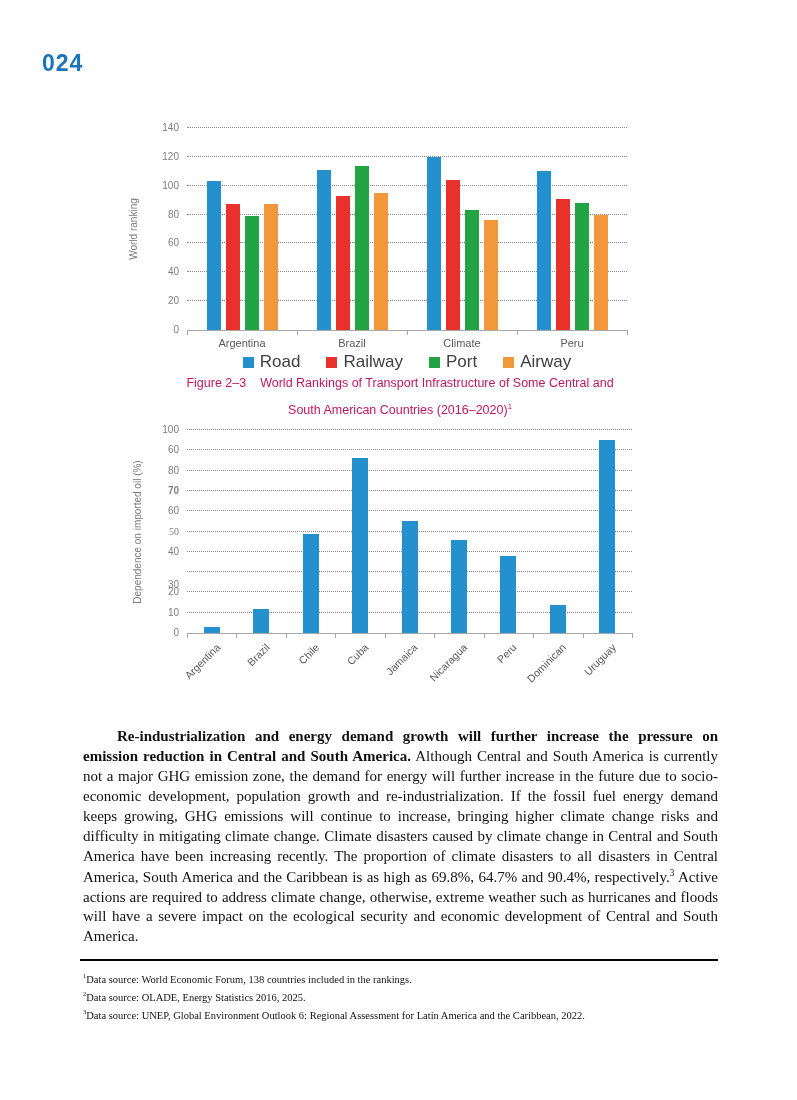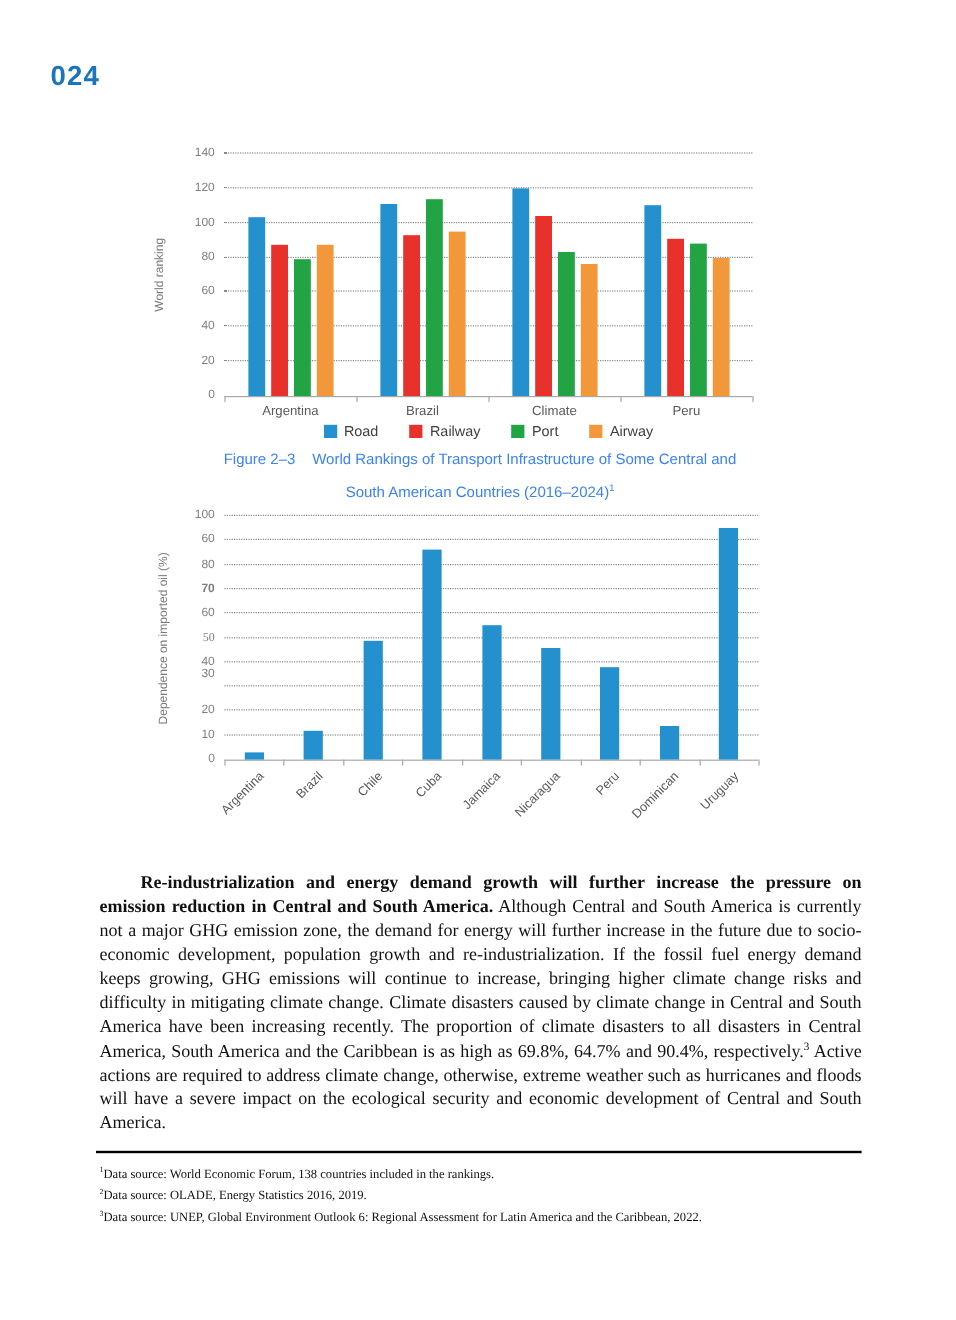--- a/index.html
+++ b/index.html
@@ -16,25 +16,25 @@
          font-size:10px;color:#7f7f7f;line-height:12px;}
   .xtickmark{position:absolute;bottom:-5px;width:1px;height:5px;background:#a8a8a8;}
   .bar{position:absolute;bottom:0;}
   .xlabel1{position:absolute;margin-top:7px;text-align:center;font-size:11px;color:#595959;}
   .xlabel2-anchor{position:absolute;width:0;height:0;}
   .xlabel2{position:absolute;right:0;top:0;white-space:nowrap;font-size:10.5px;color:#595959;
            transform:rotate(-45deg);transform-origin:100% 0;}
   .ylab{position:absolute;top:50%;white-space:nowrap;font-size:10px;color:#7a7a7a;
         transform:translate(-50%,-50%) rotate(-90deg);}
   .legend{position:absolute;left:-40px;right:-40px;display:flex;justify-content:center;gap:26px;}
-  .legend-item{display:flex;align-items:center;gap:6px;font-size:12px;color:#404040;}
+  .legend-item{display:flex;align-items:center;gap:6px;font-size:17px;color:#404040;}
   .legend-chip{width:11px;height:11px;display:inline-block;}
 
   
-  .caption{position:absolute;left:85px;width:630px;text-align:center;font-size:12.5px;color:#3b82f6;line-height:24px;}
+  .caption{position:absolute;left:85px;width:630px;text-align:center;font-size:12.5px;color:#be185d;line-height:24px;}
   .caption3{top:371px;}
   .caption4{top:675px;}
   .caption .prefix{margin-right:14px;}
   sup{font-size:0.62em;}
 
   
   .body-text{position:absolute;left:83px;top:712px;width:635px;
              font-family:Liberation Serif, serif;font-size:15px;line-height:1.33;color:#111;
              text-align:justify;text-indent:34px;}
   .body-text b{font-weight:bold;}
@@ -109,39 +109,39 @@
       <div class="xlabel1" style="left: 220px; top: 100%; width: 110px;">Climate</div>
       <div class="bar" style="left: 349.5px; width: 14px; height: 158.714px; background: rgb(36, 145, 206);"></div>
       <div class="bar" style="left: 368.5px; width: 14px; height: 131.3px; background: rgb(232, 49, 42);"></div>
       <div class="bar" style="left: 387.5px; width: 14px; height: 126.971px; background: rgb(34, 164, 68);"></div>
       <div class="bar" style="left: 406.5px; width: 14px; height: 115.429px; background: rgb(242, 152, 58);"></div>
       <div class="xlabel1" style="left: 330px; top: 100%; width: 110px;">Peru</div>
     </div>
 
   <div class="caption caption3">
     <span class="prefix">Figure 2–3</span><span>World Rankings of Transport Infrastructure of Some Central and</span><br>
-    <span>South American Countries (2016–2024)</span><sup>1</sup>
+    <span>South American Countries (2016–2020)</span><sup>1</sup>
   </div>
 
   <div class="plot plot2" id="plot2">
     <div class="ylab" style="left:-50px;">Dependence on imported oil (%)</div>
   <div class="gridline" style="bottom: 20.3px;"></div>
       <div class="gridline" style="bottom: 40.6px;"></div>
       <div class="gridline" style="bottom: 60.9px;"></div>
       <div class="gridline" style="bottom: 81.2px;"></div>
       <div class="gridline" style="bottom: 101.5px;"></div>
       <div class="gridline" style="bottom: 121.8px;"></div>
       <div class="gridline" style="bottom: 142.1px;"></div>
       <div class="gridline" style="bottom: 162.4px;"></div>
       <div class="gridline" style="bottom: 182.7px;"></div>
       <div class="gridline" style="bottom: 203px;"></div>
       <div class="ytick" style="bottom: -6px;">0</div>
       <div class="ytick" style="bottom: 14.3px;">10</div>
       <div class="ytick" style="bottom: 34.6px;">20</div>
-      <div class="ytick" style="bottom: 65px;">30</div>
+      <div class="ytick" style="bottom: 42px;">30</div>
       <div class="ytick" style="bottom: 75.2px;">40</div>
       <div class="ytick" style="bottom: 95.5px; font-family: Liberation Serif, serif;">50</div>
       <div class="ytick" style="bottom: 115.8px;">60</div>
       <div class="ytick" style="bottom: 136.1px; font-weight: bold;">70</div>
       <div class="ytick" style="bottom: 156.4px;">80</div>
       <div class="ytick" style="bottom: 176.7px;">60</div>
       <div class="ytick" style="bottom: 197px;">100</div>
       <div class="xtickmark" style="left: 0px;"></div>
       <div class="xtickmark" style="left: 49.4444px;"></div>
       <div class="xtickmark" style="left: 98.8889px;"></div>
@@ -189,17 +189,17 @@
         <span class="xlabel2">Uruguay</span>
       </div>
     </div>
 
 
   <p class="body-text"><b>Re-industrialization and energy demand growth will further increase the pressure on emission reduction in Central and South America.</b><span> Although Central and South America is currently not a major GHG emission zone, the demand for energy will further increase in the future due to socio-economic development, population growth and re-industrialization. If the fossil fuel energy demand keeps growing, GHG emissions will continue to increase, bringing higher climate change risks and difficulty in mitigating climate change. Climate disasters caused by climate change in Central and South America have been increasing recently. The proportion of climate disasters to all disasters in Central America, South America and the Caribbean is as high as 69.8%, 64.7% and 90.4%, respectively.</span><sup>3</sup><span> Active actions are required to address climate change, otherwise, extreme weather such as hurricanes and floods will have a severe impact on the ecological security and economic development of Central and South America.</span></p>
 
   <div class="footnote-rule"></div>
   <div class="footnotes">
     <p class="footnote"><sup>1</sup><span>Data source: World Economic Forum, 138 countries included in the rankings.</span></p>
-    <p class="footnote"><sup>2</sup><span>Data source: OLADE, Energy Statistics 2016, 2019.</span></p>
+    <p class="footnote"><sup>2</sup><span>Data source: OLADE, Energy Statistics 2016, 2025.</span></p>
     <p class="footnote"><sup>3</sup><span>Data source: UNEP, Global Environment Outlook 6: Regional Assessment for Latin America and the Caribbean, 2022.</span></p>
   </div>
 
 </div>
 
 </body></html>

